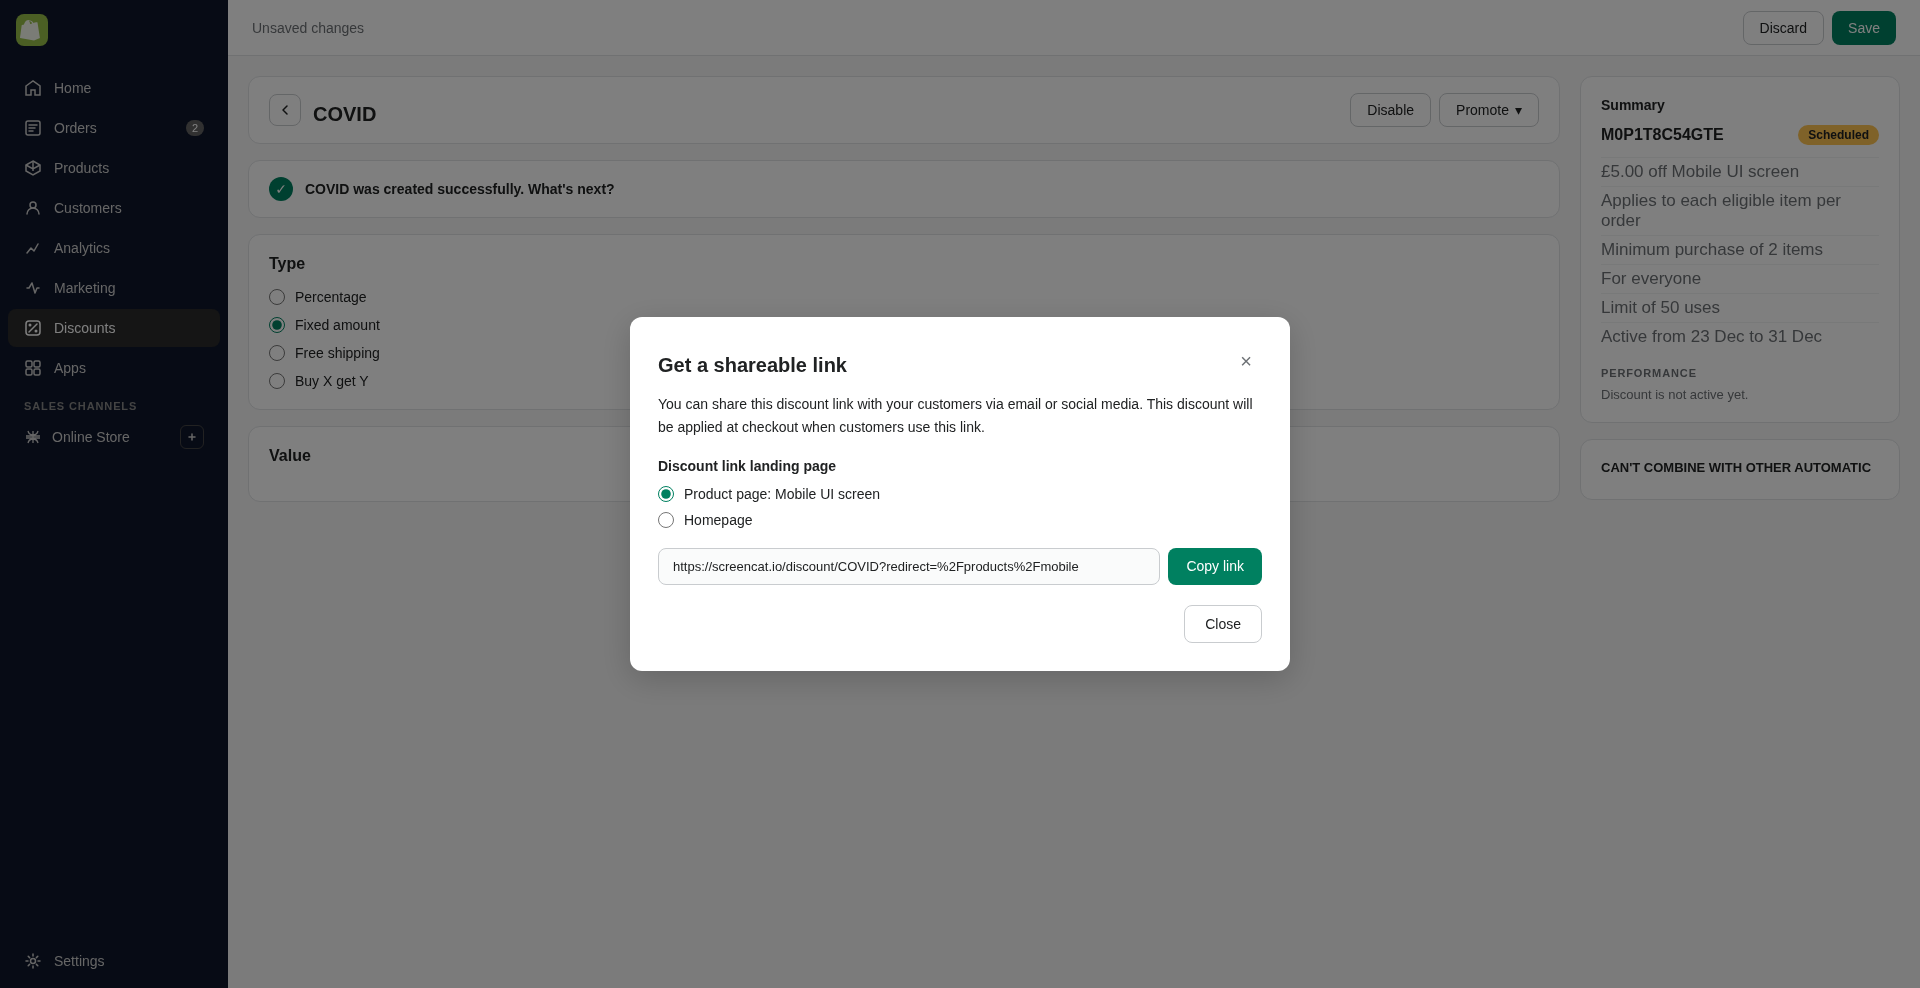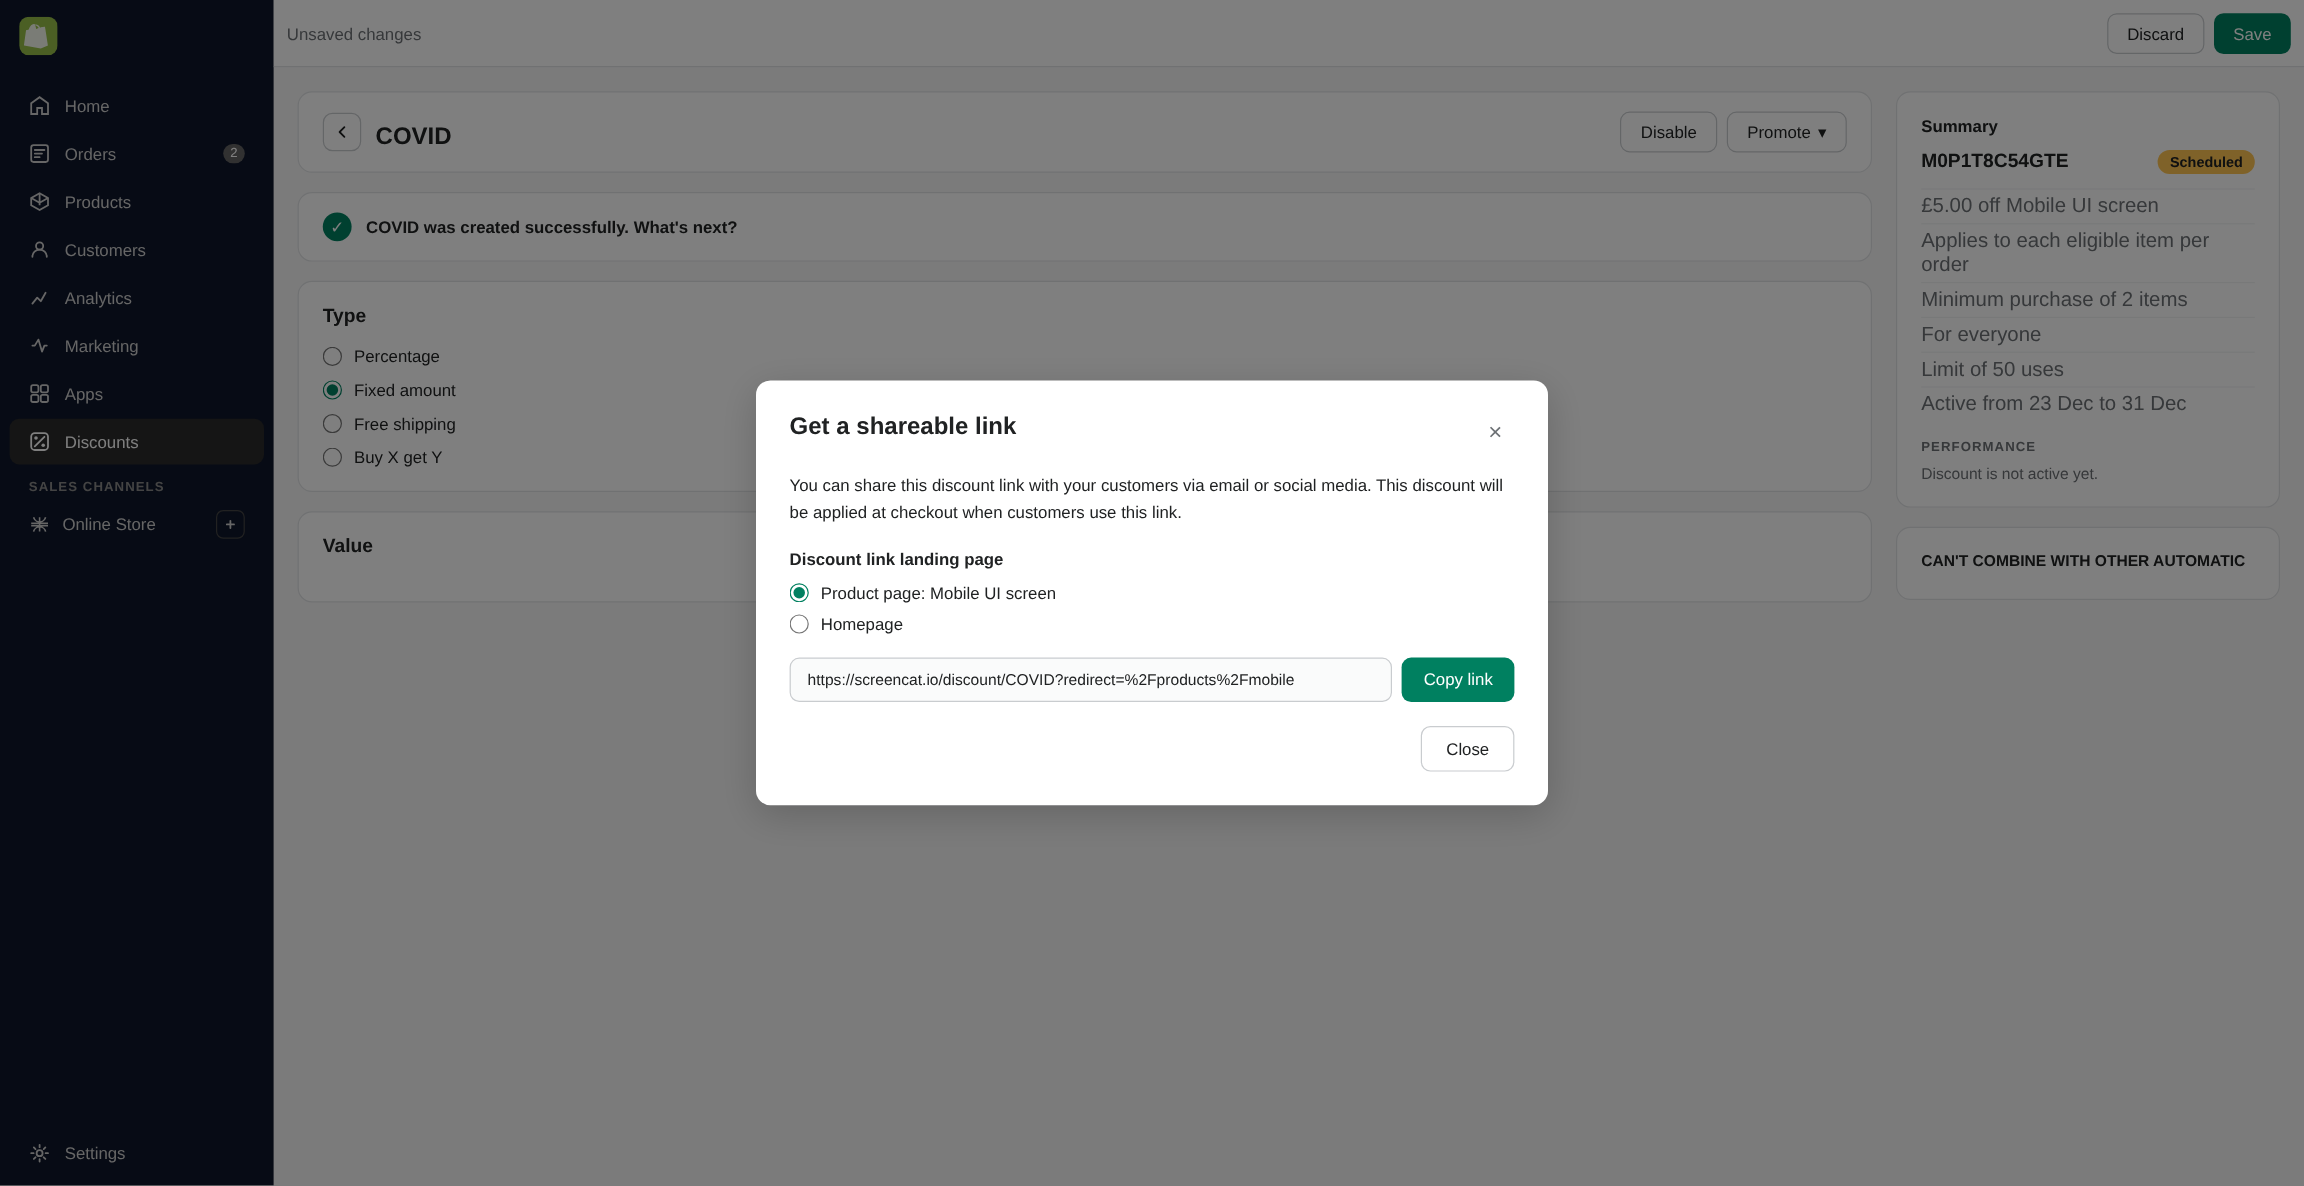--- a/index.html
+++ b/index.html
@@ -111,21 +111,21 @@
       flex: 1;
       display: flex;
       flex-direction: column;
       overflow: hidden;
     }
 
     
     .topbar {
       background: #fff;
       border-bottom: 1px solid #e1e3e5;
-      padding: 12px 11px;
+      padding: 12px 24px;
       display: flex;
       align-items: center;
       justify-content: space-between;
       height: 56px;
     }
     .topbar-left {
       display: flex;
       align-items: center;
       gap: 12px;
     }
@@ -372,21 +372,21 @@
     .modal {
       background: #fff;
       border-radius: 12px;
       width: 660px;
       padding: 28px;
       position: relative;
       box-shadow: 0 8px 32px rgba(0,0,0,0.18);
     }
     .modal-header {
       display: flex;
-      align-items: flex-start;
+      align-items: flex-end;
       justify-content: space-between;
       margin-bottom: 16px;
     }
     .modal-title {
       font-size: 20px;
       font-weight: 600;
       color: #202223;
     }
     .modal-close {
       width: 32px;
@@ -527,41 +527,41 @@
       <span>Analytics</span>
     </div>
     <div class="nav-item">
       <span class="nav-icon">
         <svg width="18" height="18" viewBox="0 0 18 18" fill="none">
             <path d="M3 9h2l3-5 3 10 2-5h2" stroke="#ccc" stroke-width="1.5" stroke-linecap="round" stroke-linejoin="round"></path>
           </svg>
       </span>
       <span>Marketing</span>
     </div>
+    <div class="nav-item active">
+      <span class="nav-icon">
+        <svg width="18" height="18" viewBox="0 0 18 18" fill="none">
+            <circle cx="6" cy="6" r="1.5" fill="#fff"></circle>
+            <circle cx="12" cy="12" r="1.5" fill="#fff"></circle>
+            <path d="M5 13l8-8" stroke="#fff" stroke-width="1.5" stroke-linecap="round"></path>
+            <rect x="2" y="2" width="14" height="14" rx="3" stroke="#fff" stroke-width="1.5"></rect>
+          </svg>
+      </span>
+      <span>Discounts</span>
+    </div>
     <div class="nav-item">
       <span class="nav-icon">
         <svg width="18" height="18" viewBox="0 0 18 18" fill="none">
             <rect x="2" y="2" width="6" height="6" rx="1.5" stroke="#ccc" stroke-width="1.5"></rect>
             <rect x="10" y="2" width="6" height="6" rx="1.5" stroke="#ccc" stroke-width="1.5"></rect>
             <rect x="2" y="10" width="6" height="6" rx="1.5" stroke="#ccc" stroke-width="1.5"></rect>
             <rect x="10" y="10" width="6" height="6" rx="1.5" stroke="#ccc" stroke-width="1.5"></rect>
           </svg>
       </span>
       <span>Apps</span>
-    </div>
-    <div class="nav-item active">
-      <span class="nav-icon">
-        <svg width="18" height="18" viewBox="0 0 18 18" fill="none">
-            <circle cx="6" cy="6" r="1.5" fill="#fff"></circle>
-            <circle cx="12" cy="12" r="1.5" fill="#fff"></circle>
-            <path d="M5 13l8-8" stroke="#fff" stroke-width="1.5" stroke-linecap="round"></path>
-            <rect x="2" y="2" width="14" height="14" rx="3" stroke="#fff" stroke-width="1.5"></rect>
-          </svg>
-      </span>
-      <span>Discounts</span>
     </div>
 
     <div class="section-label">SALES CHANNELS</div>
     <div class="sales-channel-item">
       <span class="nav-icon">
         <svg width="18" height="18" viewBox="0 0 18 18" fill="none">
             <path d="M2 8h14M2 10h14M9 3v12M4 3c0 0 1 4 5 4s5-4 5-4M4 15c0 0 1-4 5-4s5 4 5 4" stroke="#ccc" stroke-width="1.3"></path>
           </svg>
       </span>
       <span>Online Store</span>

